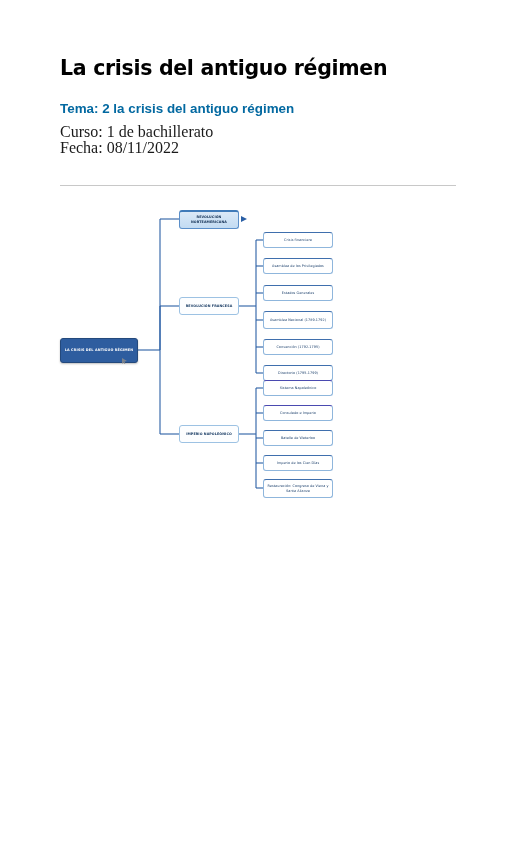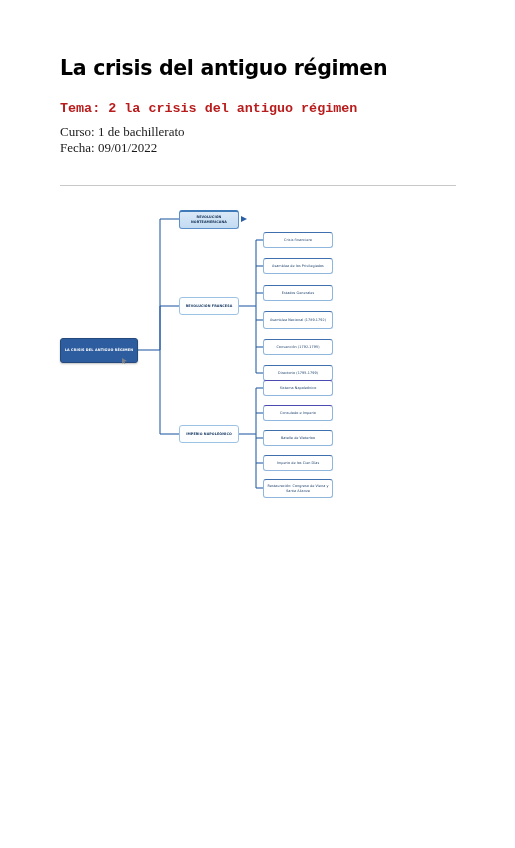--- a/index.html
+++ b/index.html
@@ -36,31 +36,31 @@
     font-family: "DejaVu Sans", sans-serif;
     font-weight: bold;
     font-size: 20.5px;
     line-height: 26px;
     letter-spacing: -0.3px;
     color: #000000;
     margin: 0 0 19px 0;
   }
 
   .meta-topic {
-    font-family: Liberation Mono, monospace;
+    font-family: Liberation Sans, sans-serif;
     font-weight: bold;
     font-size: 13.4px;
     line-height: 17px;
-    color: #b91c1c;
+    color: #0369a1;
     margin: 0 0 7px 0;
   }
 
   .meta-line {
     font-family: "Liberation Serif", serif;
-    font-size: 13px;
+    font-size: 16px;
     line-height: 15.5px;
     color: #1a1a1a;
     margin: 0;
     white-space: nowrap;
   }
 
   .divider {
     position: absolute;
     left: 60px;
     top: 185px;
@@ -171,21 +171,21 @@
 
 <div class="page">
 
   <div class="header">
     <h1 class="doc-title">La crisis del antiguo régimen</h1>
 
     <p class="meta-topic">Tema: 2 la crisis del antiguo régimen</p>
 
     <p class="meta-line">Curso: 1 de bachillerato</p>
 
-    <p class="meta-line">Fecha: 09/01/2022</p>
+    <p class="meta-line">Fecha: 08/11/2022</p>
 
   </div>
 
   <div class="divider"></div>
 
   <div class="diagram">
 
     <svg width="398" height="320" viewBox="0 0 398 320">
       <g fill="none" stroke="#2a5fa5" stroke-width="1.1">
 

